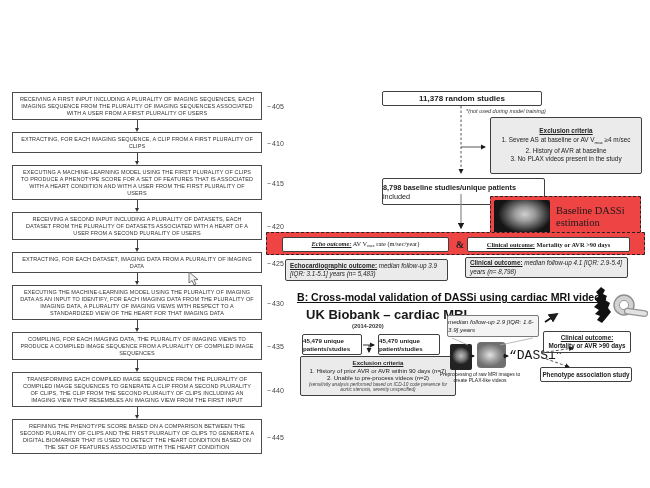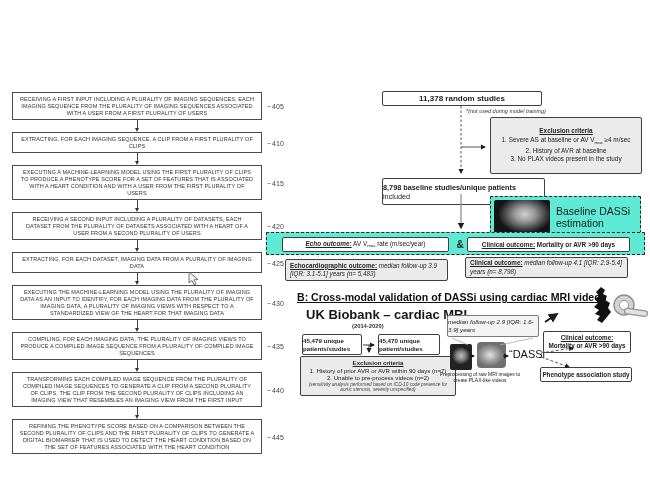--- a/index.html
+++ b/index.html
@@ -19,21 +19,21 @@
   .conn-line{position:absolute;left:50%;top:0;width:1px;height:9px;background:#444;}
   .conn-arrow{position:absolute;left:50%;top:8px;margin-left:-2.5px;width:0;height:0;
           border-left:2.5px solid transparent;border-right:2.5px solid transparent;
           border-top:4px solid #333;}
 
   
   .abs{position:absolute;box-sizing:border-box;}
   .rbox{border:1.4px solid #3f3f3f;background:#fff;display:flex;align-items:center;
         justify-content:center;text-align:left;border-radius:2px;}
   .graybox{background:#ebebeb;}
-  .dashedbox{border:1.4px dashed #222;background:#5eead4;border-radius:1px;}
+  .dashedbox{border:1.4px dashed #222;background:#ef4444;border-radius:1px;font-family:Liberation Serif, serif;}
   .u{text-decoration:underline;}
   .b{font-weight:bold;}
   .i{font-style:italic;}
   .sub{font-size:68%;vertical-align:-18%;}
 
   
   .a-top{left:382px;top:91px;width:160px;height:15px;font-size:8px;font-weight:bold;}
   .a-note{left:466px;top:108px;font-size:5.5px;font-style:italic;color:#333;}
   .a-excl{left:490px;top:117px;width:152px;height:57px;padding:2px 3px;
           font-size:6.4px;line-height:8.4px;text-align:center;flex-direction:column;}
@@ -66,21 +66,21 @@
           font-weight:bold;flex-direction:column;}
   .b-excl{left:300px;top:356px;width:156px;height:40px;font-size:6.1px;line-height:7.6px;
           text-align:center;flex-direction:column;padding:1px 2px;}
   .b-excl-note{font-size:4.7px;line-height:5.6px;font-style:italic;color:#444;}
   .mri1{left:450px;top:344px;width:22px;height:26px;background:
         radial-gradient(ellipse 55% 45% at 50% 45%, #bdbdbd 0%, #7d7d7d 40%, #222 75%),#111;
         border-radius:2px;}
   .mri2{left:477px;top:342px;width:29px;height:26px;background:
         radial-gradient(ellipse 60% 55% at 45% 50%, #e3e3e3 0%, #9e9e9e 45%, #6f6f6f 80%),#8a8a8a;
         border-radius:4px;}
-  .b-dassi{left:509px;top:348px;font-size:11px;color:#161616;}
+  .b-dassi{left:509px;top:348px;font-size:13px;color:#161616;font-family:Liberation Mono, monospace;}
   .b-caption{left:438px;top:371px;width:84px;font-size:5px;line-height:6.4px;text-align:center;color:#222;}
   .b-clin{left:543px;top:331px;width:88px;height:22px;font-size:6.3px;line-height:8.4px;
           font-weight:bold;flex-direction:column;}
   .b-pheno{left:540px;top:367px;width:92px;height:15px;font-size:6.3px;font-weight:bold;}
 
   
   .uk-map{left:591px;top:287px;width:24px;height:37px;}
   .mri-scanner{left:613px;top:293px;width:37px;height:30px;}
 
   

